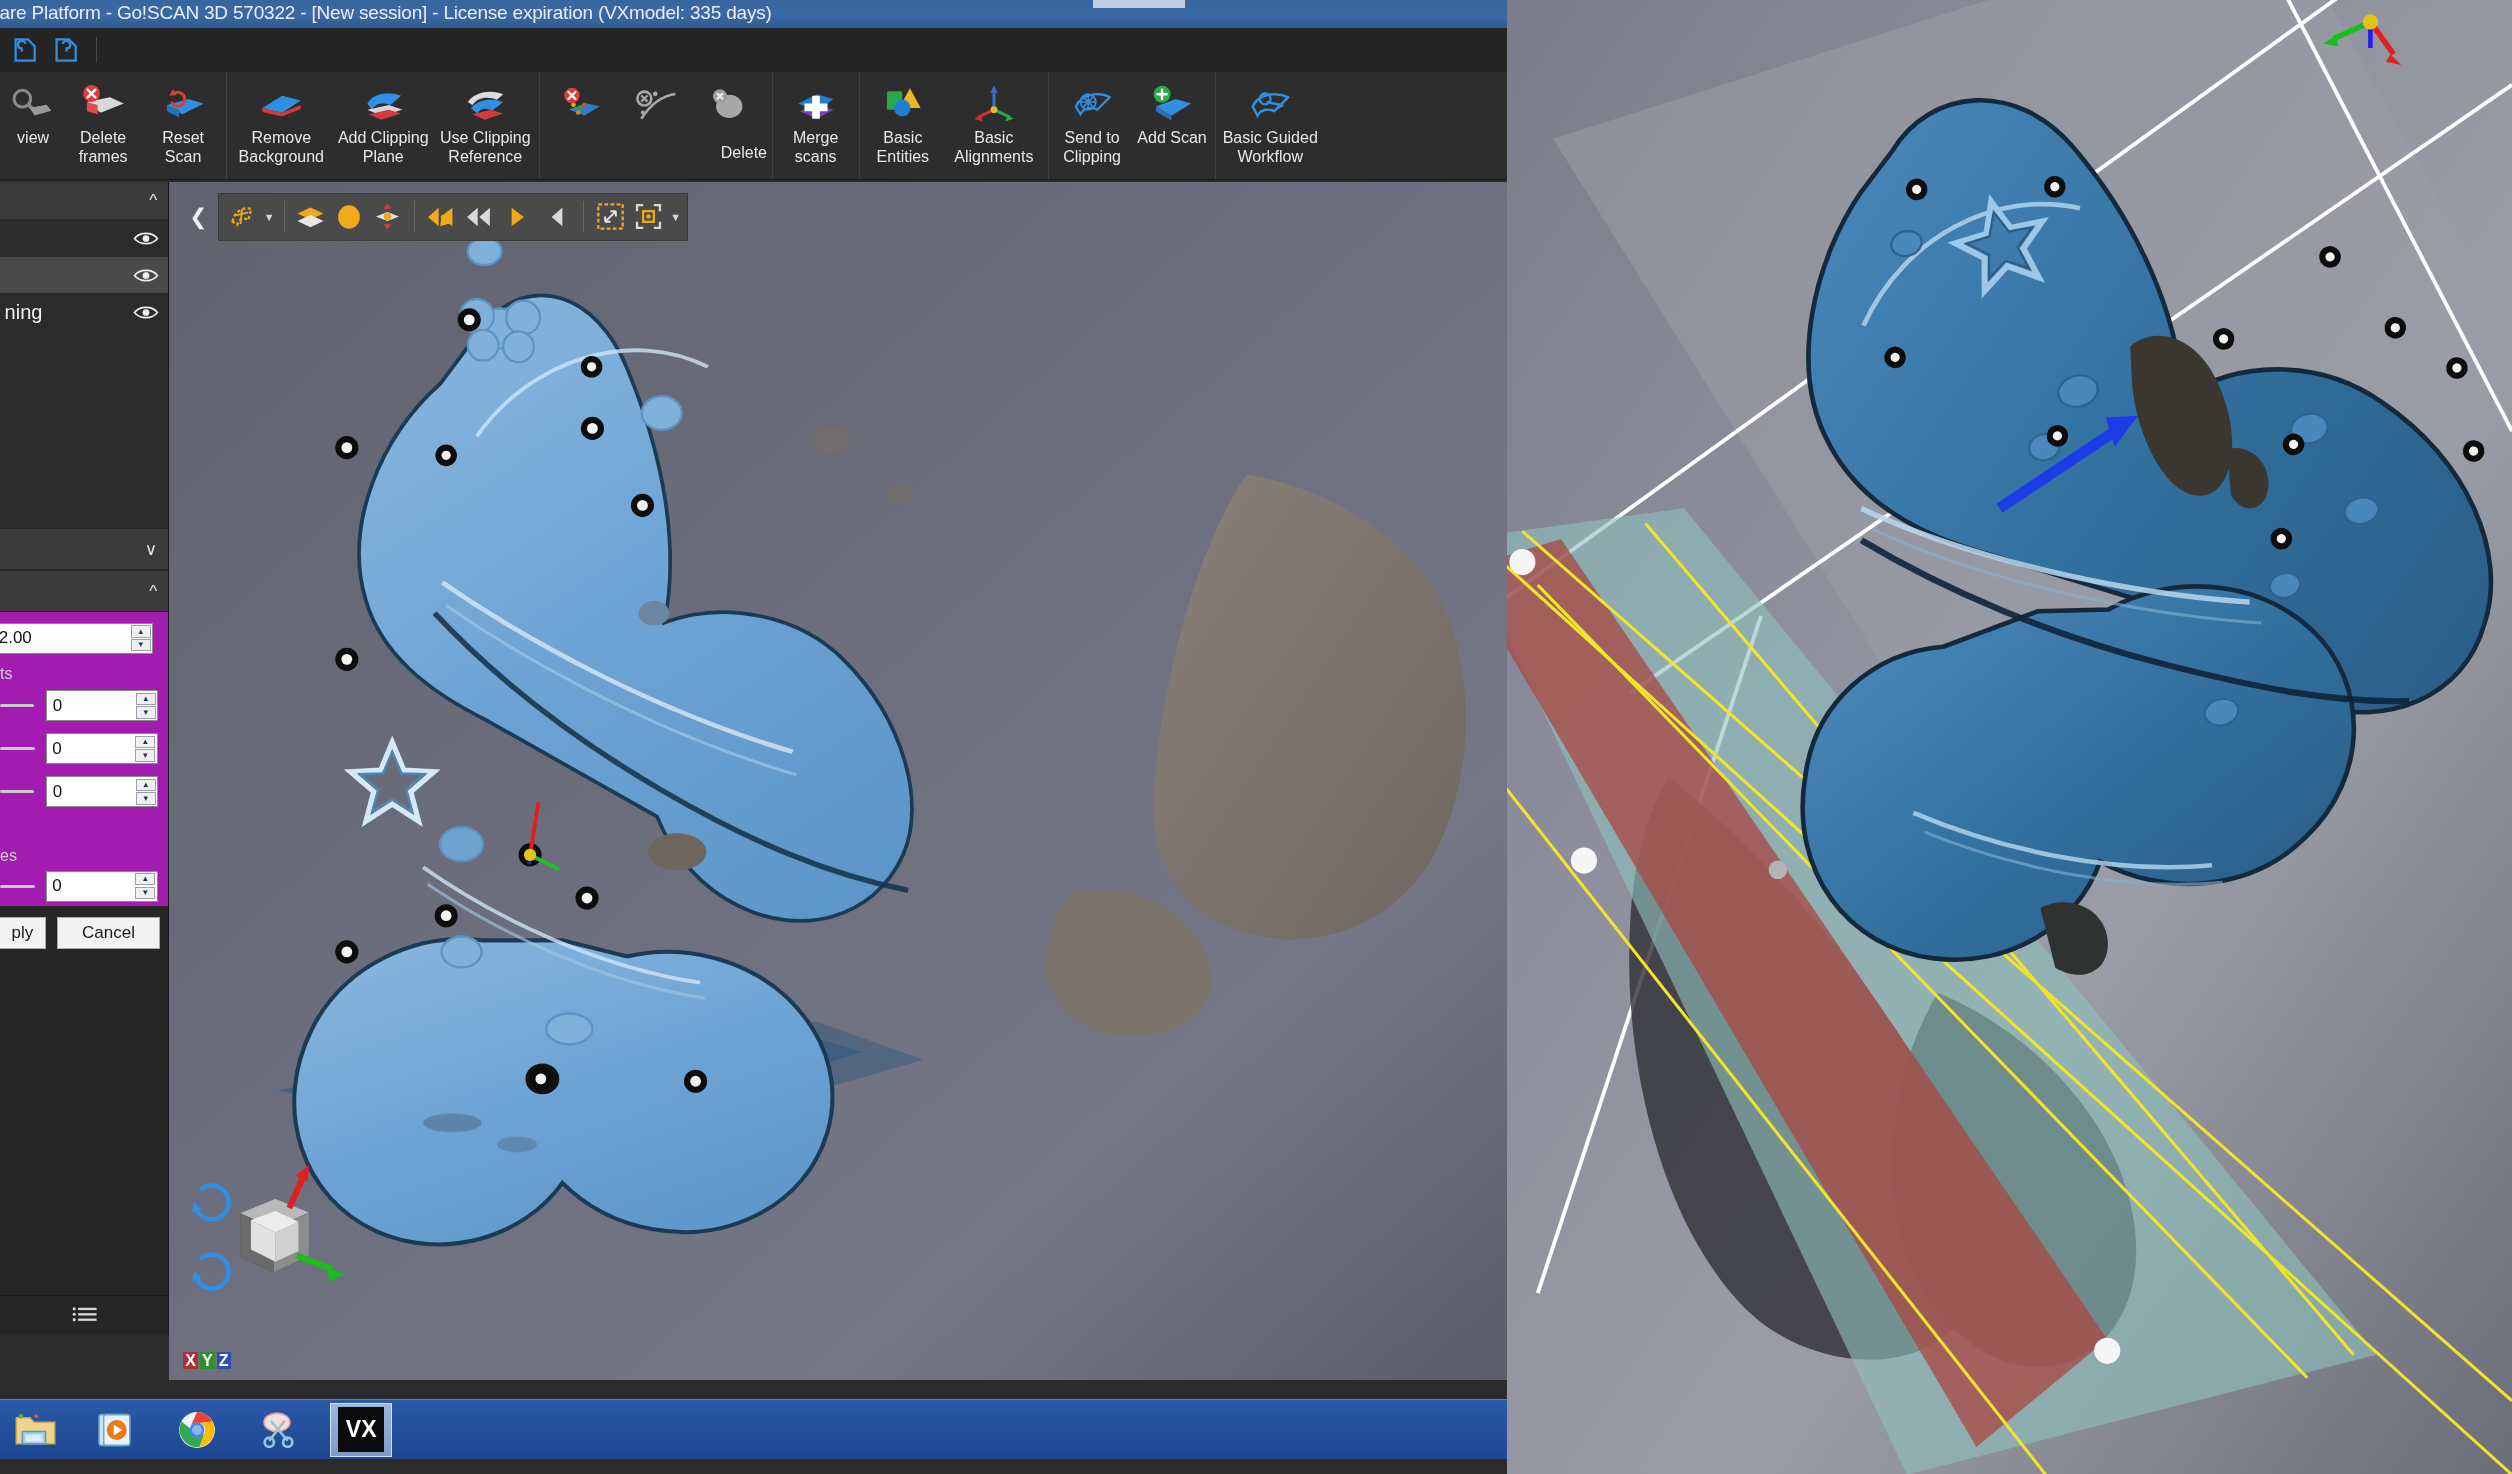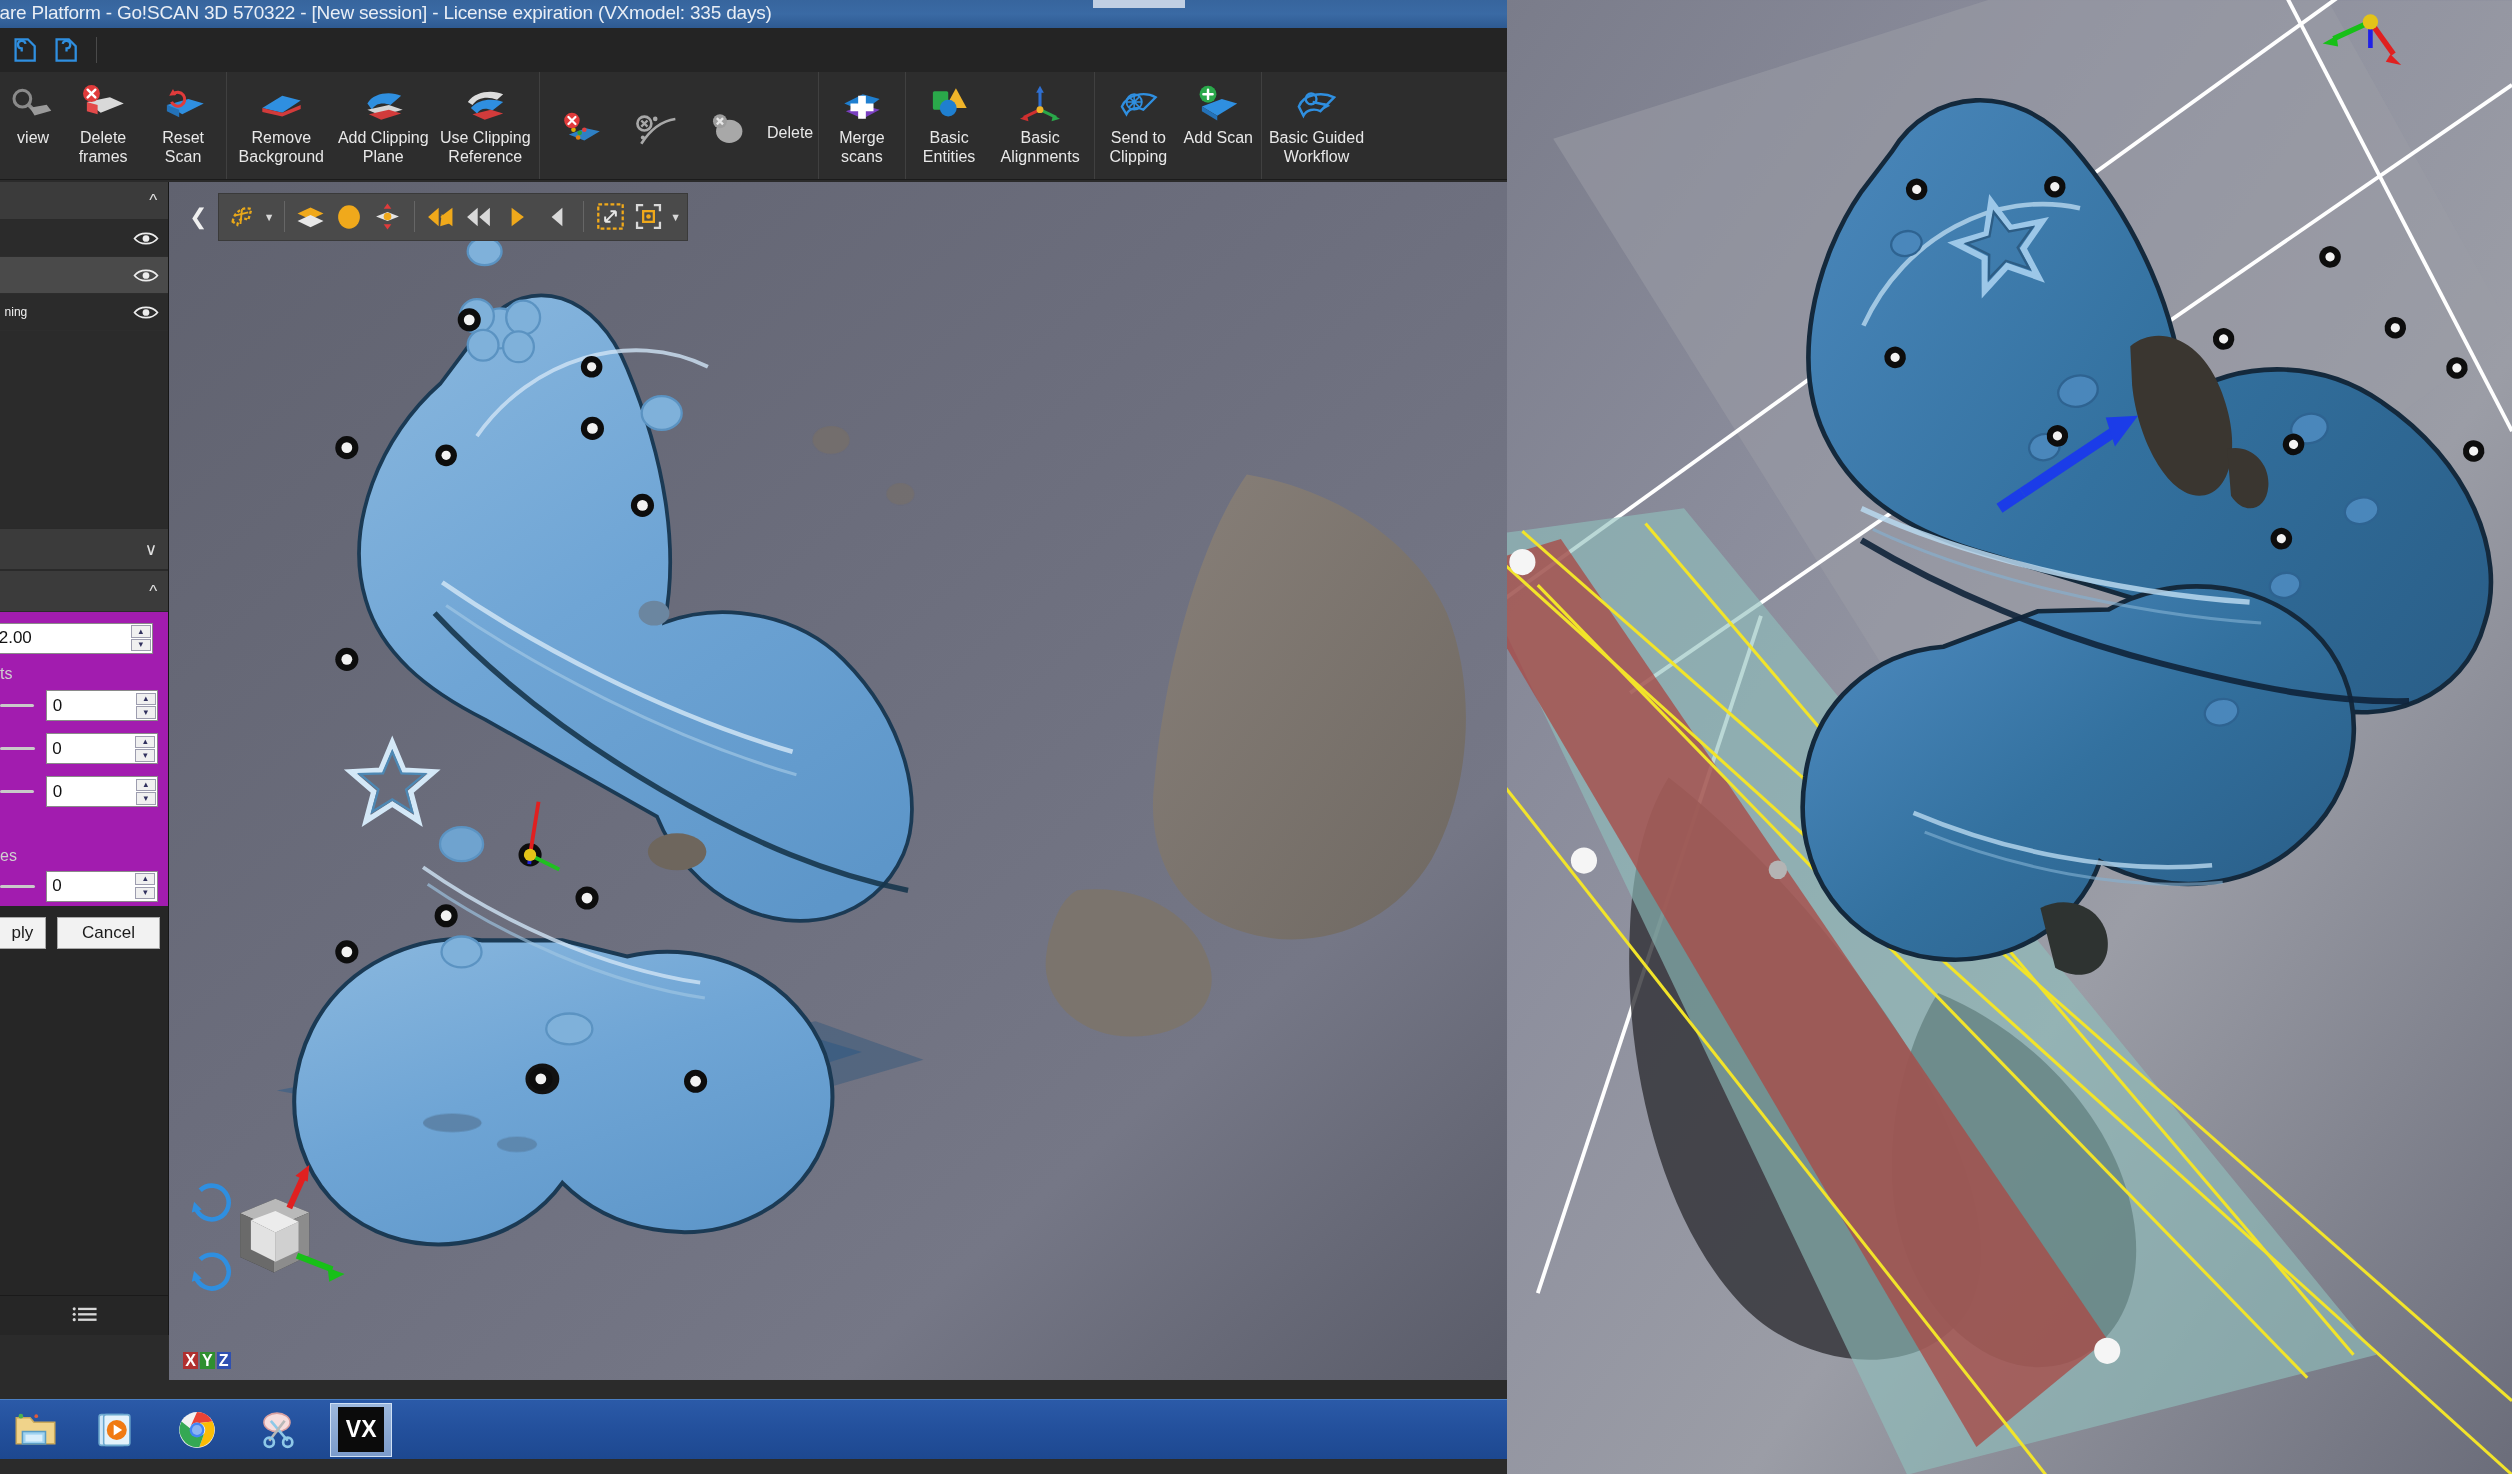--- a/index.html
+++ b/index.html
@@ -54,40 +54,40 @@
   .rbtn {
     width: 102px; display: flex; flex-direction: column; align-items: center;
     justify-content: flex-start; padding-top: 7.7px; cursor: default;
   }
   .rbtn .ricon { height: 48px; display: flex; align-items: center; justify-content: center; }
   .rbtn .rlabel {
     color: #e8e8e8; font-size: 16px; line-height: 19px; text-align: center;
     width: 99px; word-wrap: break-word;
   }
   .rbtn-sm { width: 80px; }
-  .delete-group { display: flex; align-items: center; padding: 0 4.6px; }
+  .delete-group { display: flex; flex-direction: column; align-items: flex-end; padding: 0 4.6px; }
   .delete-row { display: flex; align-items: flex-start; padding-top: 7.7px; }
   .delete-sub { width: 74px; height: 49px; display:flex; align-items:center; justify-content:center; }
   .delete-label { color: #e8e8e8; font-size: 16px; text-align:center; margin-top: 15.4px; }
 
   
   .leftpanel {
     position: absolute; left: 0; top: 182px; width: 169px; height: 1153px;
     background: #262626; border-right: 0.8px solid #171717;
     overflow: hidden;
   }
   .lp-header {
     height: 38px; background: #3b3b3b; border-bottom: 0.8px solid #2a2a2a;
     display: flex; align-items: center; justify-content: flex-end; padding-right: 10.8px;
   }
   .chev { color: #e0e0e0; font-size: 17px; line-height: 1; }
   .lp-row {
     height: 37px; display: flex; align-items: center; justify-content: space-between;
     padding: 0 9.2px 0 4.6px; border-bottom: 0.8px solid #2d2d2d;
-    color: #e0e0e0; font-size: 12px;
+    color: #e0e0e0; font-size: 20px;
   }
   .lp-row.alt { background: #4a4a4a; }
   .lp-row.plain { background: #2b2b2b; }
   .eye { width: 26px; height: 17px; position: relative; }
   .eye svg { display: block; }
   .lp-fill { background: #2b2b2b; }
   .lp-sec {
     height: 42px; background: #3b3b3b; display: flex; align-items: center;
     justify-content: flex-end; padding-right: 10.8px; border-top: 0.8px solid #2a2a2a;
     border-bottom: 0.8px solid #2a2a2a;

